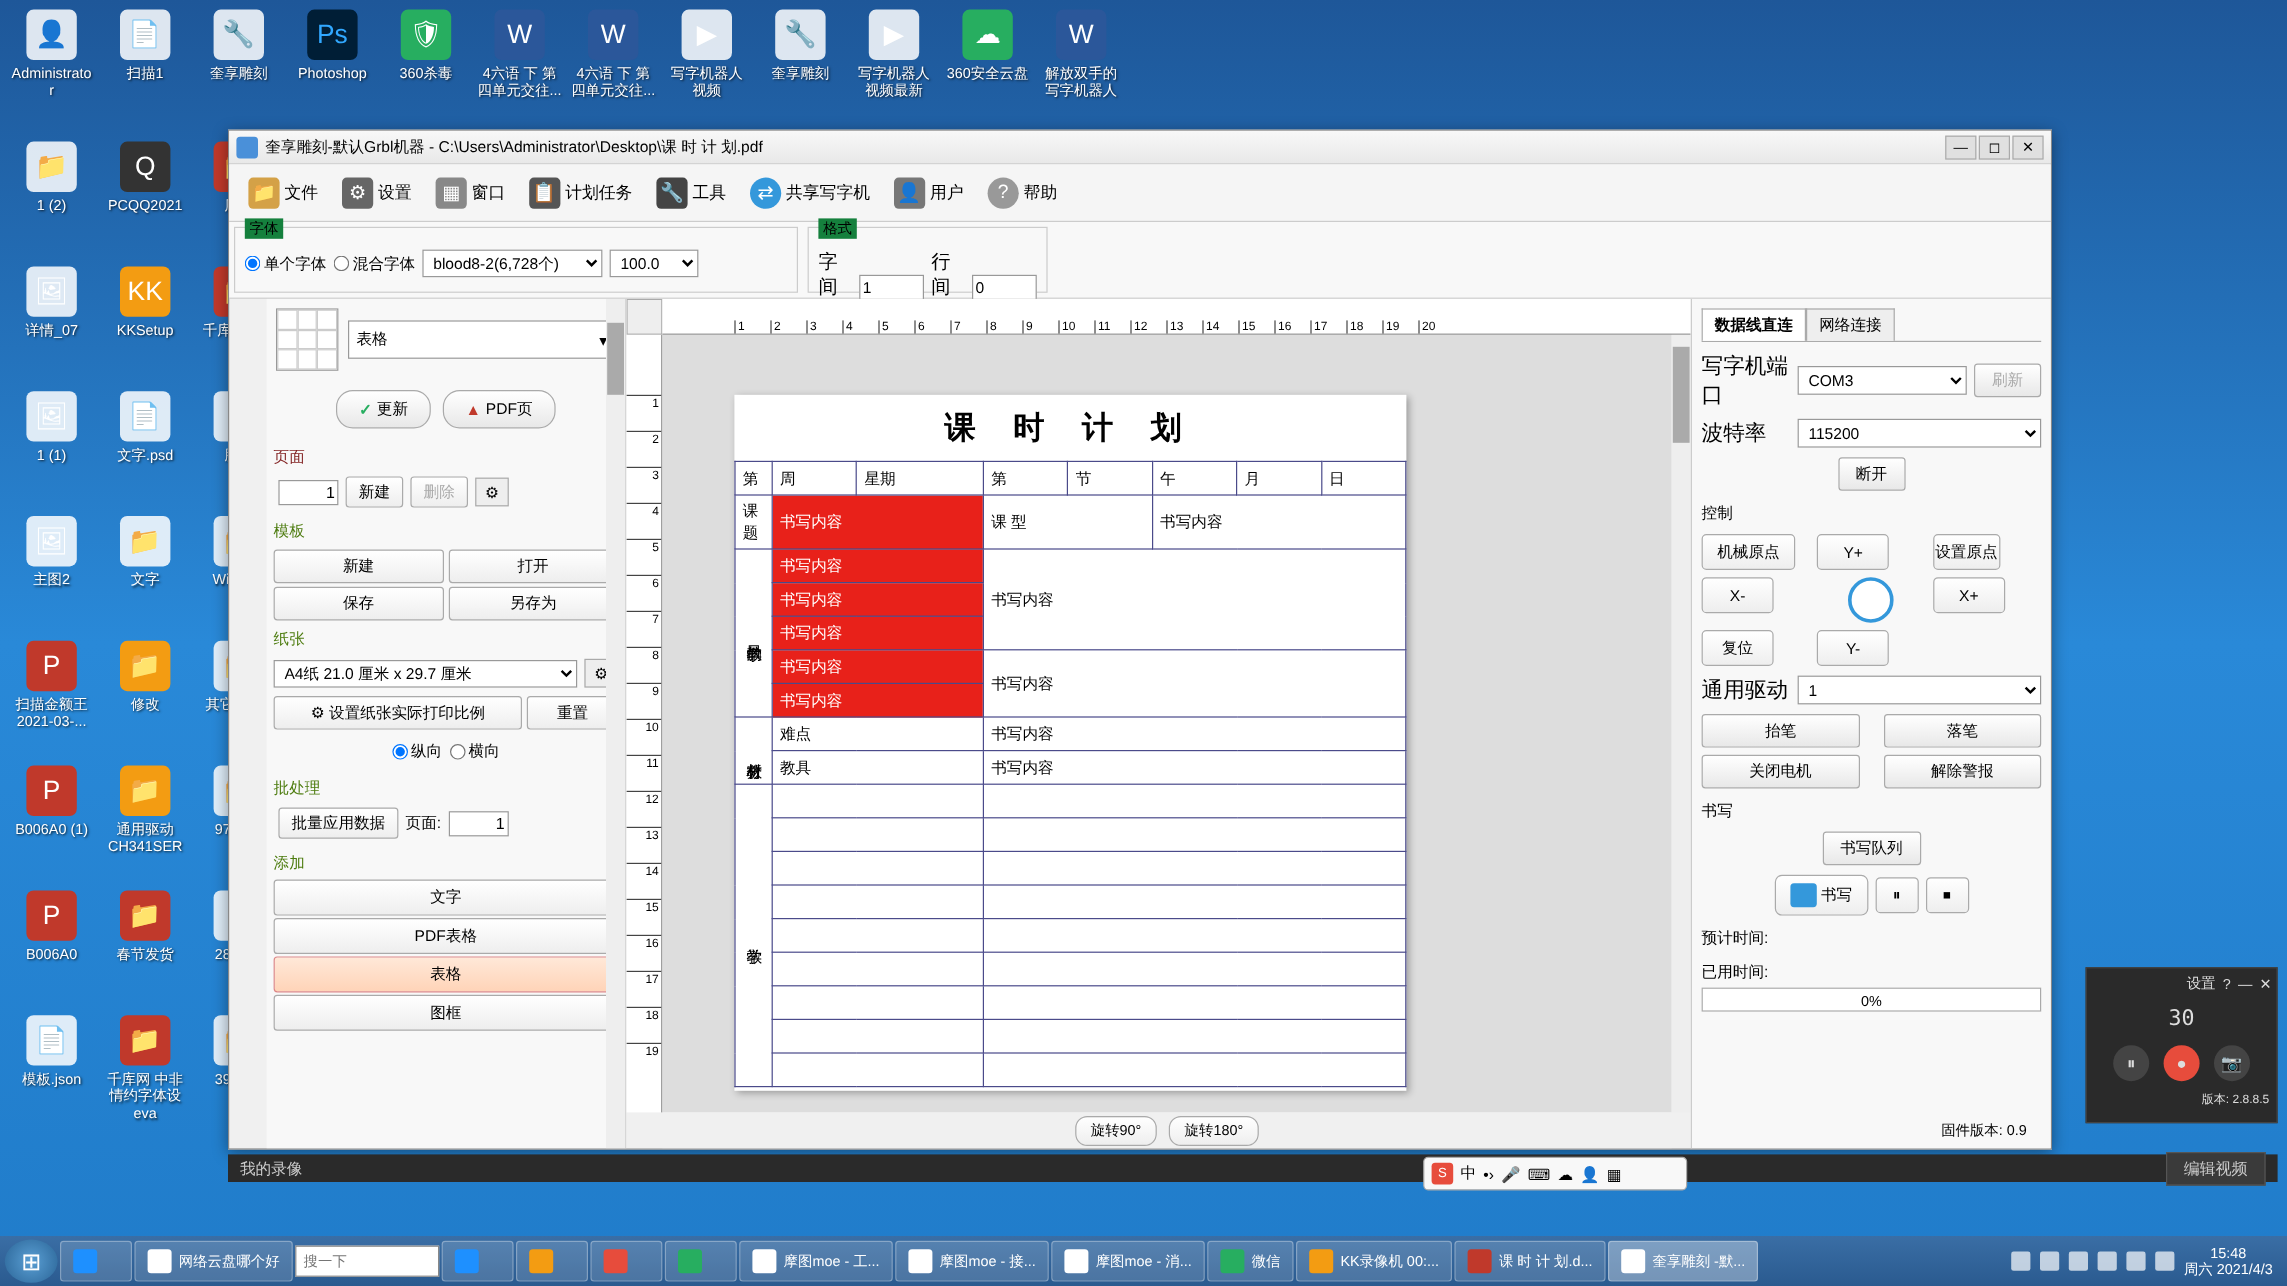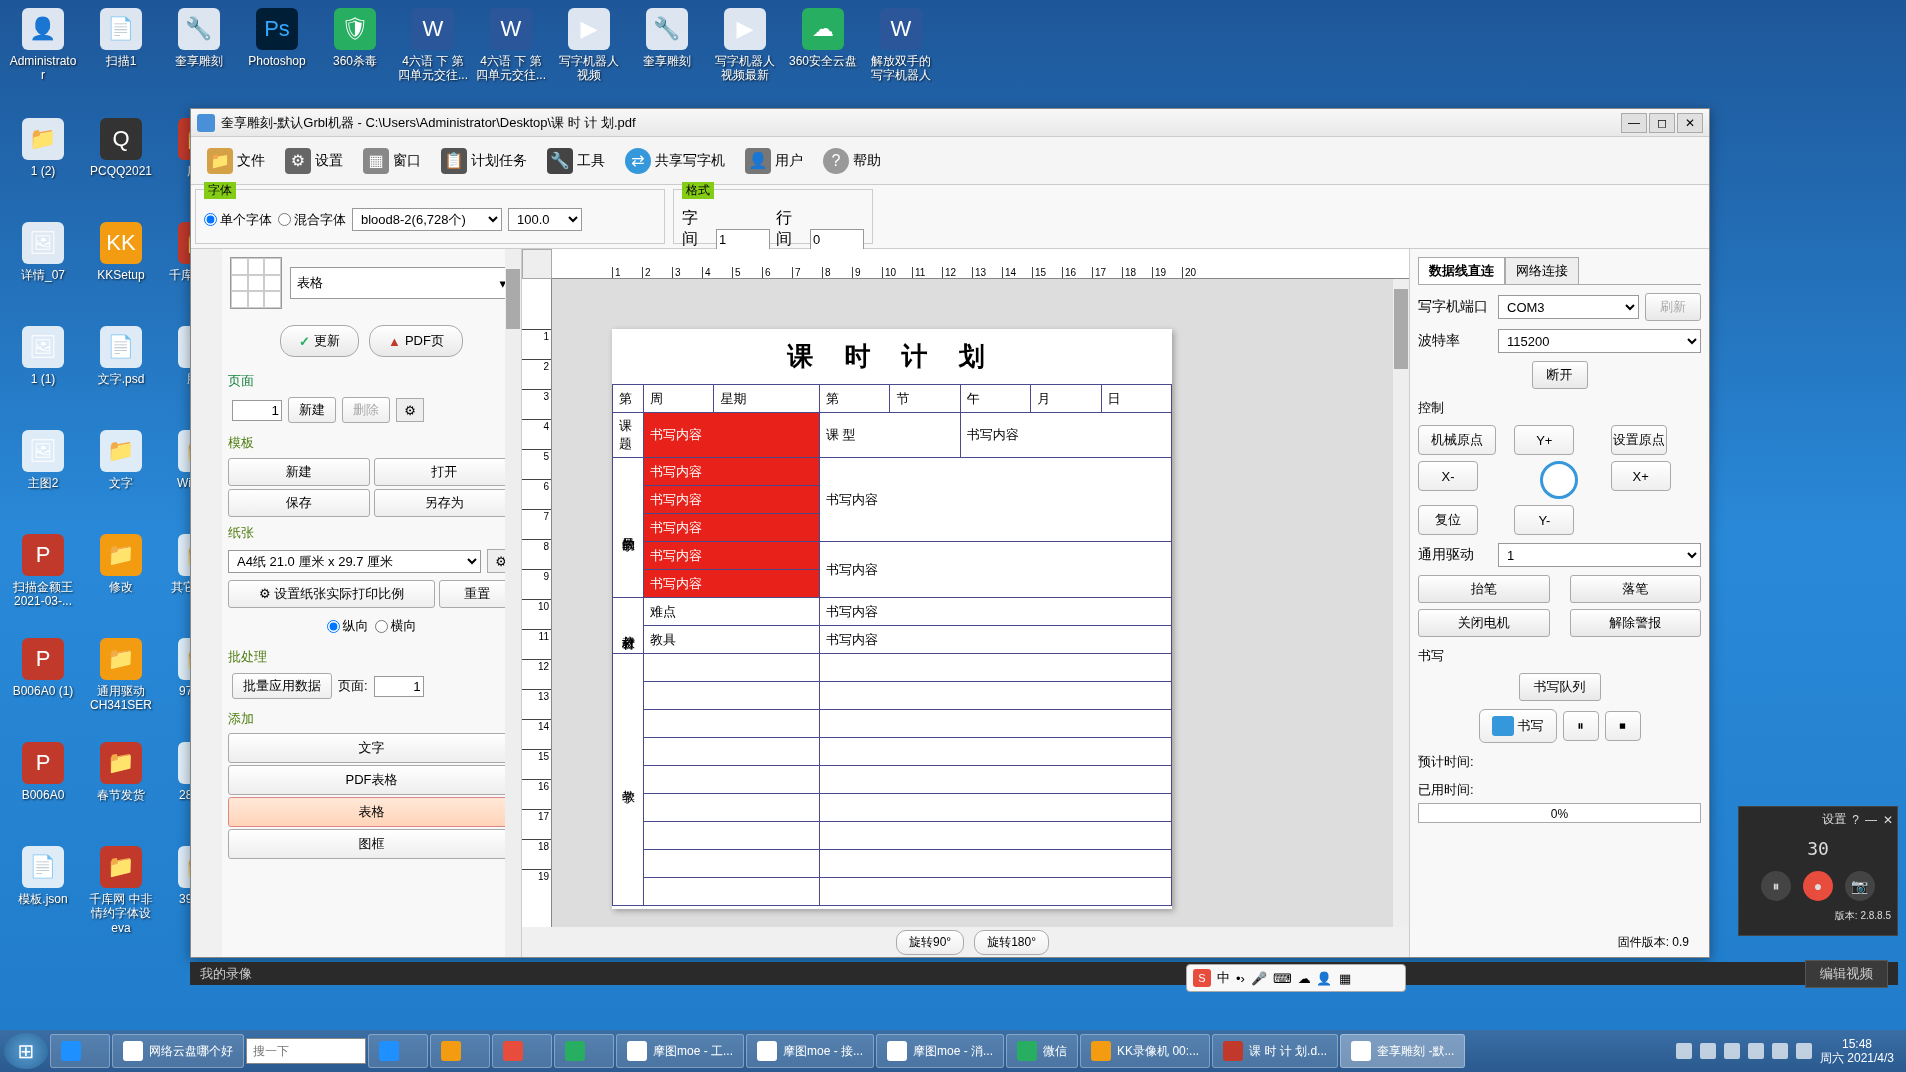--- a/index.html
+++ b/index.html
@@ -29,21 +29,21 @@
 .tool-btn.window .ticon { background: #888; }
 .tool-btn.task .ticon { background: #555; }
 .tool-btn.tools .ticon { background: #444; }
 .tool-btn.share .ticon { background: #3498db; border-radius: 50%; }
 .tool-btn.user .ticon { background: #777; }
 .tool-btn.help .ticon { background: #999; border-radius: 50%; }
 
 
 .format-bar { height: 64px; background: #f8f8f8; display: flex; border-bottom: 1px solid #ccc; }
 .format-group { border: 1px solid #ccc; margin: 4px; padding: 4px 8px; position: relative; }
-.format-group legend, .format-group .grptitle { position: absolute; top: -8px; left: 8px; background: #84cc16; padding: 0 4px; font-size: 12px; }
+.format-group legend, .format-group .grptitle { position: absolute; top: -8px; left: 8px; background: #15803d; padding: 0 4px; font-size: 12px; }
 .format-row { display: flex; align-items: center; gap: 6px; margin-top: 14px; }
 .radio { display: flex; align-items: center; gap: 3px; font-size: 13px; }
 .radio input { margin: 0; }
 .combo { border: 1px solid #999; padding: 2px 4px; font-size: 13px; background: white; }
 .numinput { width: 54px; border: 1px solid #999; padding: 2px; font-size: 13px; }
 
 
 .main-area { flex: 1; display: flex; overflow: hidden; margin-left: 31px; }
 
 
@@ -52,21 +52,21 @@
 .lp-scroll .thumb { width: 14px; height: 60px; background: #aaa; margin: 20px auto; }
 .lp-toolbar { display: flex; align-items: center; padding: 8px; gap: 8px; }
 .lp-toolbar .table-icon { width: 52px; height: 52px; border: 1px solid #999; background: white; display: grid; grid-template-columns: 1fr 1fr 1fr; grid-template-rows: 1fr 1fr 1fr; }
 .lp-toolbar .table-icon div { border: 1px solid #ccc; }
 .lp-toolbar .combo2 { flex: 1; height: 32px; border: 1px solid #999; background: white; padding: 0 6px; display: flex; align-items: center; font-size: 13px; }
 .lp-row { display: flex; justify-content: center; gap: 10px; padding: 8px; }
 .lp-btn { padding: 6px 18px; background: linear-gradient(#fff,#e8e8e8); border: 1px solid #aaa; border-radius: 14px; font-size: 13px; cursor: pointer; display: flex; align-items: center; gap: 4px; }
 .lp-btn .pdficon { color: #c0392b; font-weight: bold; }
 .lp-btn .chk { color: #27ae60; font-weight: bold; }
 .lp-section { margin: 4px 6px; }
-.lp-section-title { font-size: 13px; padding: 3px 0; color: #15803d; }
+.lp-section-title { font-size: 13px; padding: 3px 0; color: #7f1d1d; }
 .lp-section-title.blue { color: #4d7c0f; }
 .lp-inline { display: flex; align-items: center; gap: 6px; font-size: 13px; }
 .lp-inline .small-input { width: 50px; border: 1px solid #999; padding: 2px; text-align: right; }
 .lp-smallbtn { padding: 3px 10px; border: 1px solid #aaa; background: linear-gradient(#fff,#eee); font-size: 13px; cursor: pointer; border-radius: 3px; }
 .lp-gearbtn { width: 28px; height: 24px; border: 1px solid #aaa; background: #eee; cursor: pointer; display: flex; align-items: center; justify-content: center; }
 .lp-btnrow { display: flex; gap: 4px; margin: 3px 0; }
 .lp-btnrow .half { flex: 1; text-align: center; padding: 4px; border: 1px solid #aaa; background: linear-gradient(#fff,#eee); font-size: 13px; cursor: pointer; border-radius: 3px; }
 .lp-fullbtn { width: 100%; text-align: center; padding: 5px; border: 1px solid #aaa; background: linear-gradient(#fff,#eee); font-size: 13px; cursor: pointer; margin: 2px 0; border-radius: 3px; }
 .lp-fullbtn.active { background: linear-gradient(#ffe8d8,#ffd4b8); border-color: #d88; }
 
@@ -90,21 +90,21 @@
 .rot-btn { padding: 3px 12px; border: 1px solid #aaa; background: linear-gradient(#fff,#eee); font-size: 12px; cursor: pointer; border-radius: 10px; }
 .canvas-vscroll { position: absolute; right: 0; top: 30px; bottom: 30px; width: 16px; background: #eee; }
 .canvas-vscroll .thumb { width: 14px; height: 80px; background: #aaa; margin: 10px auto; }
 
 
 .right-panel { width: 300px; background: #f8f8f8; border-left: 1px solid #ccc; padding: 8px; font-size: 13px; overflow: hidden; position: relative; }
 .tabs { display: flex; border-bottom: 1px solid #aaa; }
 .tab { padding: 4px 10px; border: 1px solid #aaa; border-bottom: none; background: #eee; font-size: 13px; cursor: pointer; }
 .tab.active { background: white; font-weight: bold; }
 .rp-row { display: flex; align-items: center; gap: 6px; margin: 8px 0; }
-.rp-row label { width: 74px; font-size: 14px; }
+.rp-row label { width: 74px; font-size: 18px; }
 .rp-combo { flex: 1; border: 1px solid #999; padding: 2px 4px; font-size: 13px; background: white; height: 24px; }
 .rp-btn { padding: 4px 14px; border: 1px solid #aaa; background: linear-gradient(#fff,#e8e8e8); font-size: 13px; cursor: pointer; border-radius: 3px; }
 .rp-btn.disabled { color: #aaa; }
 .rp-grid { display: grid; grid-template-columns: 1fr 1fr 1fr; gap: 6px; margin: 8px 0; }
 .rp-grid .cell { text-align: center; }
 .joy-btn { width: 60px; height: 30px; border: 1px solid #aaa; background: linear-gradient(#fff,#eee); border-radius: 4px; display: flex; align-items: center; justify-content: center; cursor: pointer; font-size: 13px; }
 .joy-center { width: 38px; height: 38px; border-radius: 50%; border: 3px solid #3498db; background: white; margin: 0 auto; }
 .rp-twocol { display: flex; gap: 20px; margin: 6px 0; }
 .rp-twocol .rp-btn { flex: 1; text-align: center; }
 .rp-section-title { margin: 10px 0 4px; font-size: 13px; }

